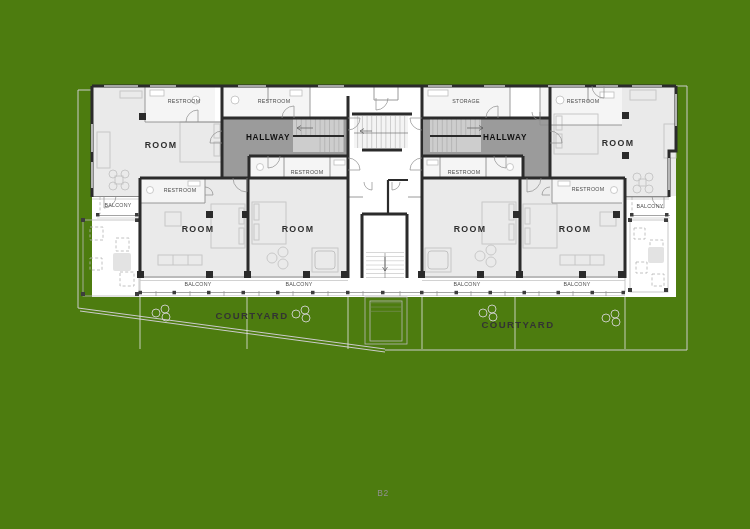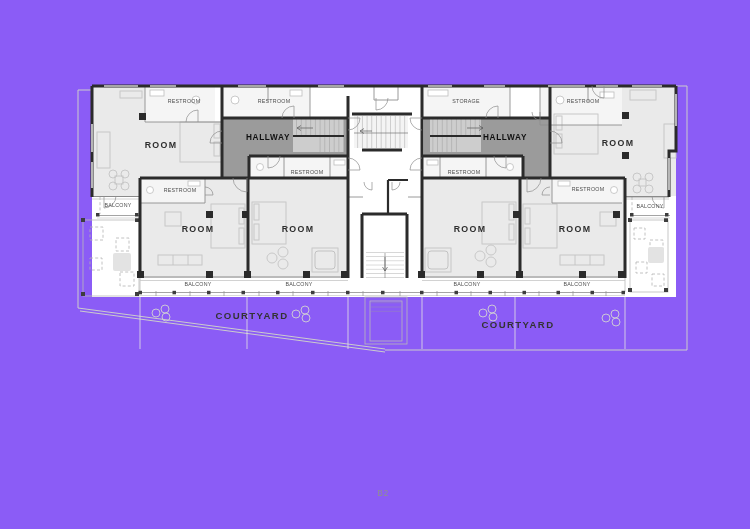--- a/index.html
+++ b/index.html
@@ -1,16 +1,16 @@
 <!DOCTYPE html>
 <html style="--wall: #2b2b2b; --hallway-fill: #9b9b9b; --room-fill: #eaeaea; --restroom-fill: #f5f5f5; --partition: #8f8f8f; --furniture: #c4c4c4; --site-line: #cccccc; --label-text: #4c4c4c; --floor-label-text: #909090;"><head>
 <meta charset="utf-8">
 <style>
   html,body{margin:0;padding:0;background:#ffffff;}
-  .stage{position:relative;width:750px;height:529px;background:#8b5cf6;overflow:hidden;}
+  .stage{position:relative;width:750px;height:529px;background:#4d7c0f;overflow:hidden;}
   svg{position:absolute;left:0;top:0;}
   .wall{stroke:var(--wall,#2b2b2b);stroke-width:3;fill:none;stroke-linecap:butt}
   .wall2{stroke:var(--wall,#2b2b2b);stroke-width:2.2;fill:none}
   .part{stroke:var(--partition,#8f8f8f);stroke-width:0.9;fill:none}
   .thin{stroke:#b9b9b9;stroke-width:0.8;fill:none}
   .win{stroke:#cfcfcf;stroke-width:1.7;fill:none}
   .winline{stroke:#8a8a8a;stroke-width:1;fill:none}
   .winline2{stroke:#c6c6c6;stroke-width:0.8;fill:none}
   .dash{stroke:#b3b3b3;stroke-width:0.8;fill:none;stroke-dasharray:3 2.2}
   .furn{stroke:var(--furniture,#c4c4c4);stroke-width:0.9;fill:none}

